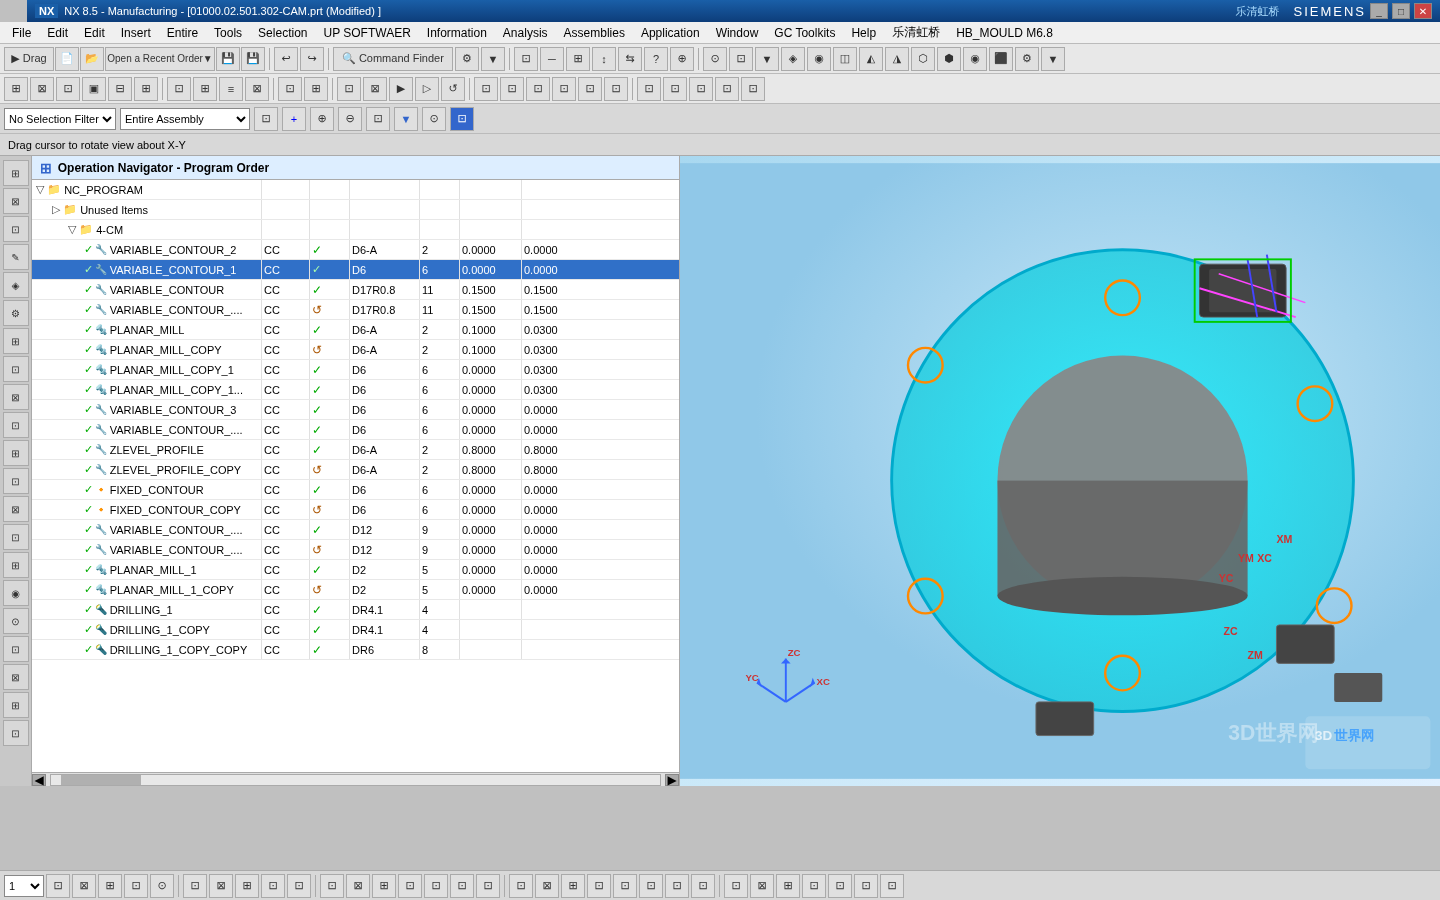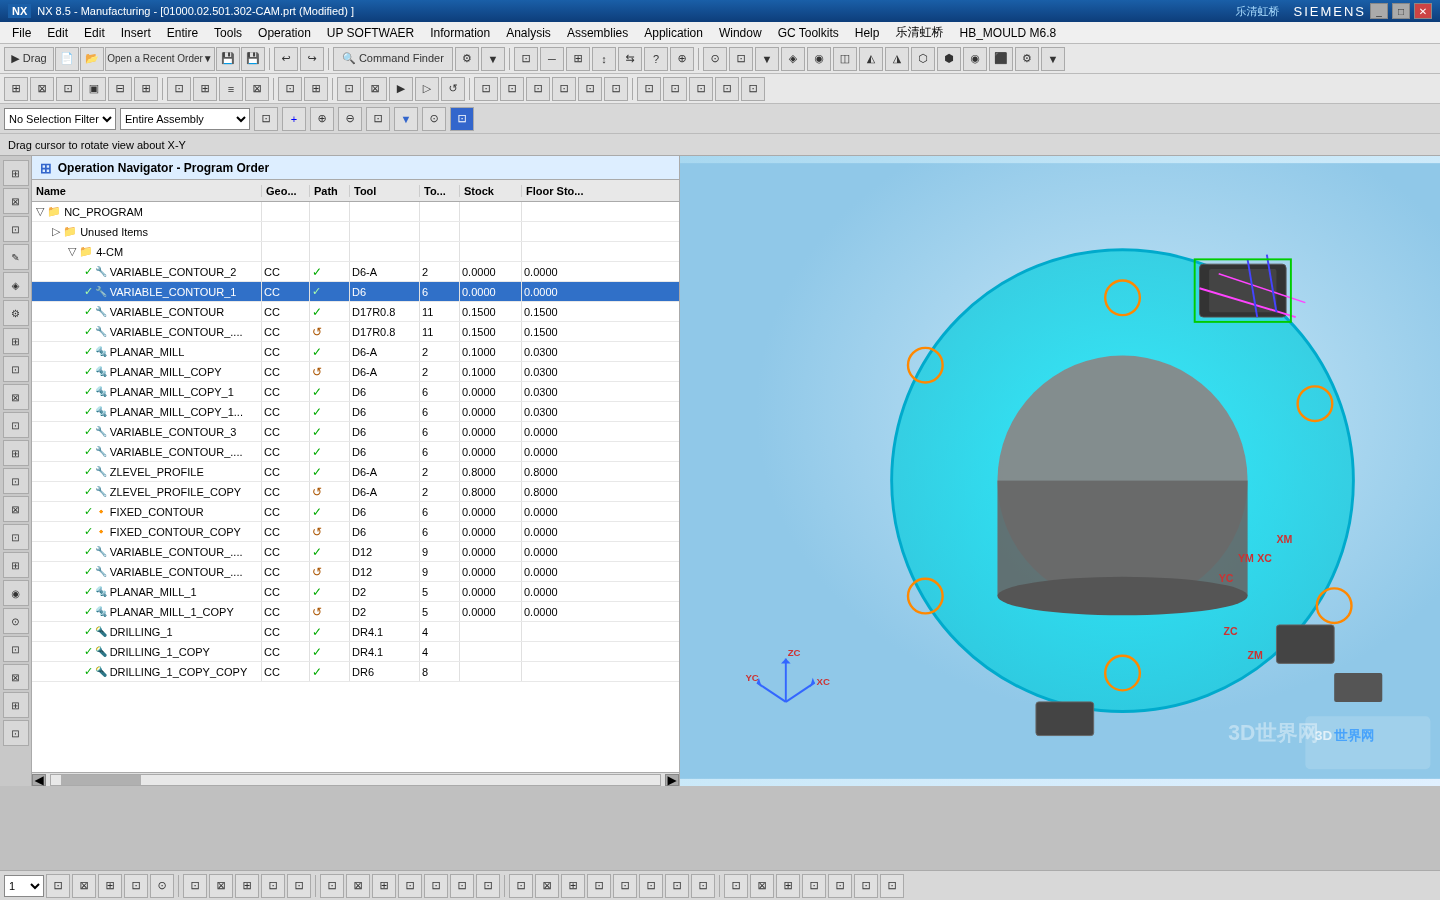--- a/index.html
+++ b/index.html
@@ -8,20 +8,21 @@
     
     #title-bar {
       height: 22px;
       background: linear-gradient(to bottom, #1a5fa8, #0d3d7a);
       color: white;
       display: flex;
       align-items: center;
       justify-content: space-between;
       padding: 0 8px;
       font-size: 11px;
+      margin-left: 27px;
     }
     #title-bar-left { display: flex; align-items: center; gap: 6px; }
     #title-bar-right { display: flex; align-items: center; gap: 4px; }
     .title-btn { width: 18px; height: 16px; background: #aaa; border: 1px solid #888; display: flex; align-items: center; justify-content: center; font-size: 10px; cursor: pointer; color: #333; }
 
     
     #menu-bar {
       height: 22px;
       background: #f0f0f0;
       display: flex;
@@ -241,21 +242,21 @@
   </div>
 </div>
 
 <div id="menu-bar">
   <span class="menu-item">File</span>
   <span class="menu-item">Edit</span>
   <span class="menu-item">Edit</span>
   <span class="menu-item">Insert</span>
   <span class="menu-item">Entire</span>
   <span class="menu-item">Tools</span>
-  <span class="menu-item">Operation</span>
+  <span class="menu-item">Selection</span>
   <span class="menu-item">UP SOFTWAER</span>
   <span class="menu-item">Information</span>
   <span class="menu-item">Analysis</span>
   <span class="menu-item">Assemblies</span>
   <span class="menu-item">Application</span>
   <span class="menu-item">Window</span>
   <span class="menu-item">GC Toolkits</span>
   <span class="menu-item">Help</span>
   <span class="menu-item">乐清虹桥</span>
   <span class="menu-item">HB_MOULD M6.8</span>
@@ -384,29 +385,20 @@
     <div class="sidebar-icon">⊞</div>
     <div class="sidebar-icon">⊡</div>
   </div>
 
   <div id="nav-panel">
     <div id="nav-title">
       <span style="color:#3366cc;font-size:14px;">⊞</span>
       <span>Operation Navigator - Program Order</span>
     </div>
 
-    <div id="nav-table-header">
-      <div class="col-name">Name</div>
-      <div class="col-geo">Geo...</div>
-      <div class="col-path">Path</div>
-      <div class="col-tool">Tool</div>
-      <div class="col-to">To...</div>
-      <div class="col-stock">Stock</div>
-      <div class="col-floor">Floor Sto...</div>
-    </div>
 
     <div id="nav-table-body">
 
       <div class="nav-row">
         <div class="cell cell-name" style="padding-left:4px;">
           <span style="margin-right:3px;color:#444;">▽</span>
           <span style="margin-right:3px;">📁</span>
           NC_PROGRAM
         </div>
         <div class="cell cell-geo"></div>

